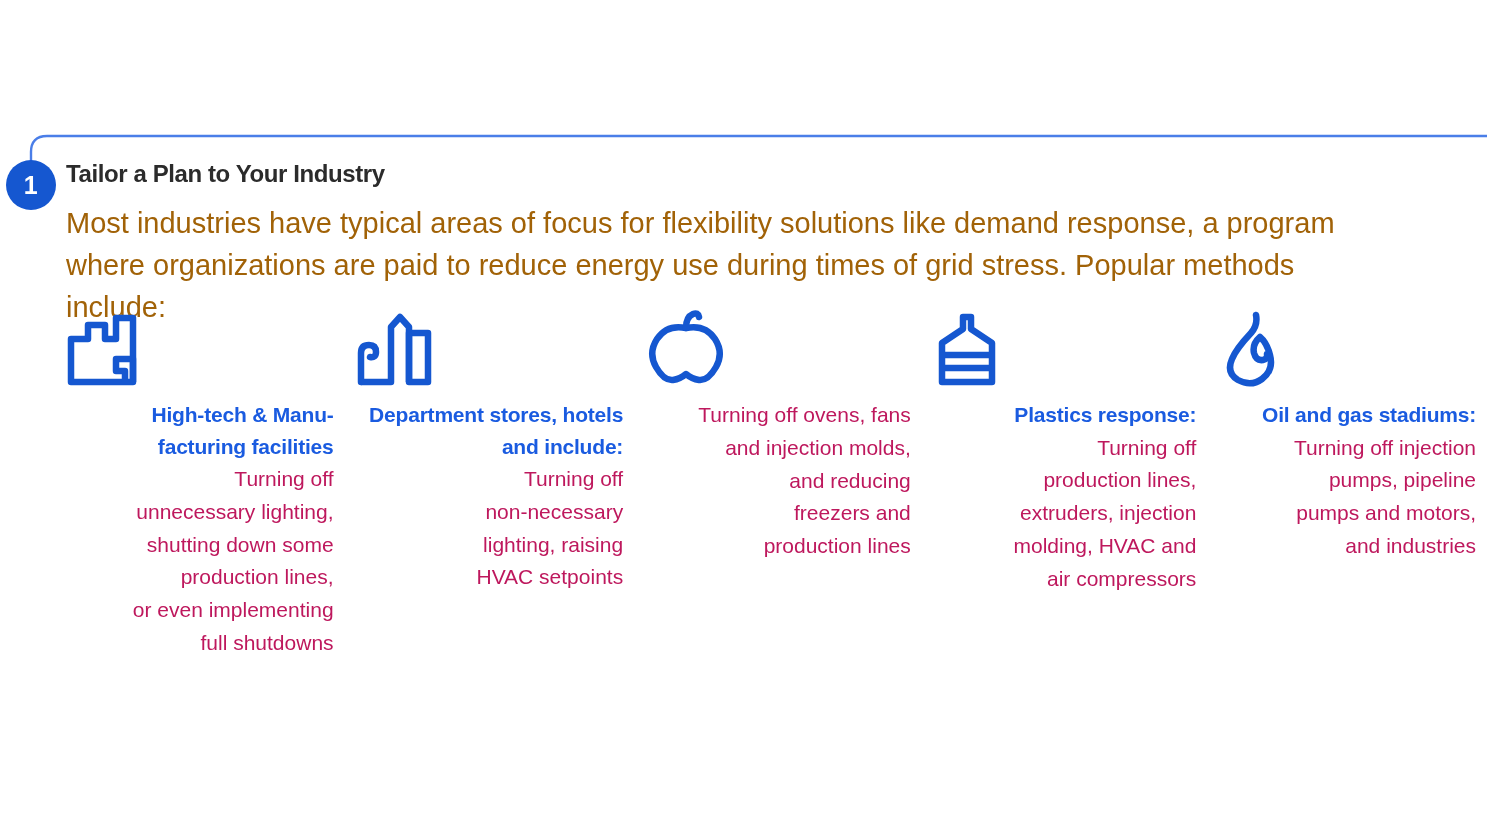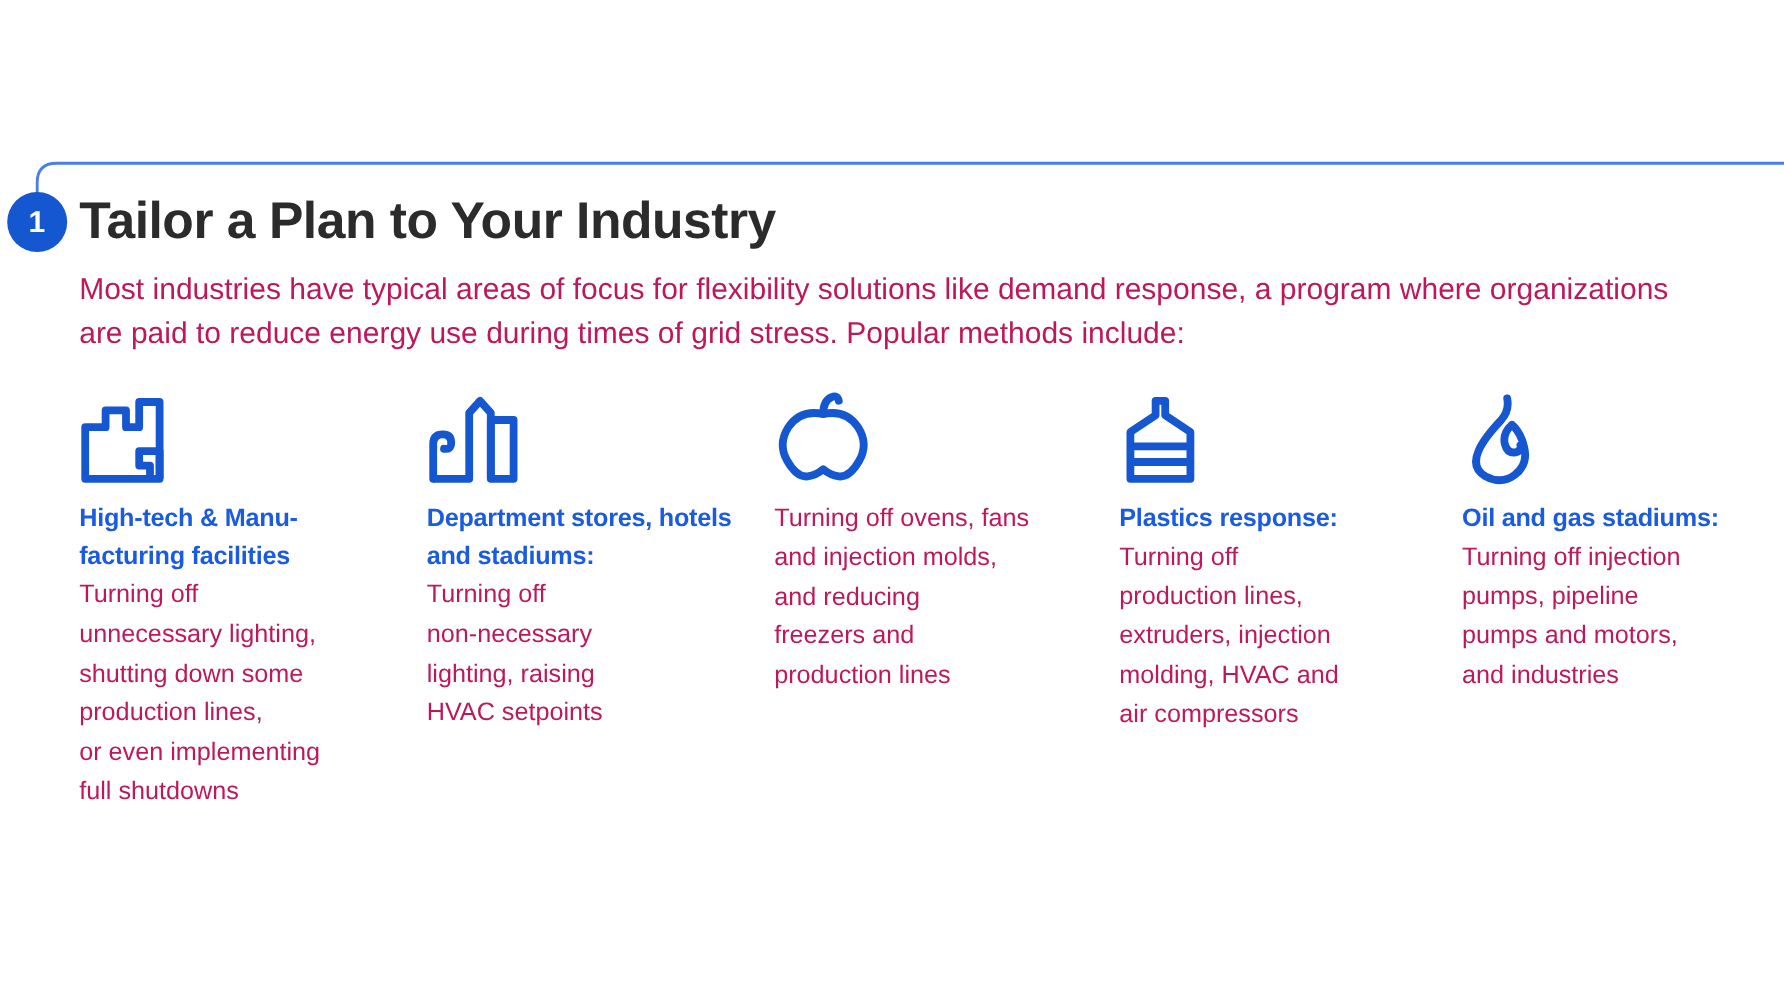--- a/index.html
+++ b/index.html
@@ -46,43 +46,44 @@
 
   
   .header {
     position: absolute;
     left: 66px;
     top: 160px;
     width: 1400px;
   }
   .page-title {
     margin: 0;
-    font-size: 43px;
+    font-size: 24px;
     font-weight: bold;
     color: #2b2b2b;
     letter-spacing: -0.4px;
     line-height: 1.15;
   }
   .intro {
     margin: 14px 0 0 0;
-    font-size: 25px;
+    font-size: 29px;
     line-height: 1.45;
-    color: #be185d;
+    color: #a16207;
     max-width: 1330px;
   }
 
   
   .columns {
     position: absolute;
     left: 66px;
-    top: 322px;
+    top: 305px;
     width: 1410px;
     display: flex;
     align-items: flex-start;
     gap: 0;
+    text-align: right;
   }
   .column {
     box-sizing: border-box;
     padding-right: 22px;
   }
   .col-0 { width: 292px; }
   .col-1 { width: 292px; }
   .col-2 { width: 290px; }
   .col-3 { width: 288px; }
   .col-4 { width: 260px; padding-right: 0; }
@@ -150,21 +151,21 @@
 
   <div class="column col-1">
     <div class="col-icon">
       <svg width="88" height="78" viewBox="0 0 88 78" fill="none">
         <path d="M5 73 L5 44 Q5 36 13 36 Q20 36 20 43 Q20 49 14 48" stroke="#1557d0" stroke-width="6.5" stroke-linejoin="round" stroke-linecap="round" fill="none"></path>
         <path d="M5 73 L35 73 L35 18 L44 8 L53 18 L53 73" stroke="#1557d0" stroke-width="6.5" stroke-linejoin="round" fill="none"></path>
         <path d="M53 73 L53 24 L72 24 L72 73 Z" stroke="#1557d0" stroke-width="6.5" stroke-linejoin="round" fill="none"></path>
       </svg>
     </div>
     <p class="col-heading">Department stores,
-hotels and stadiums:</p>
+hotels and include:</p>
     <p class="col-body">Turning off
 non-necessary
 lighting, raising
 HVAC setpoints</p>
   </div>
 
   <div class="column col-2">
     <div class="col-icon">
       <svg width="88" height="78" viewBox="0 0 88 78" fill="none">
         <path d="M41 19 Q22 15 12 30 Q3 44 11 58 Q19 72 28 71 Q35 70 41 65 Q47 70 54 71 Q63 72 71 58 Q79 44 70 30 Q60 15 41 19 Z" stroke="#1557d0" stroke-width="6.5" stroke-linejoin="round" fill="none"></path>

